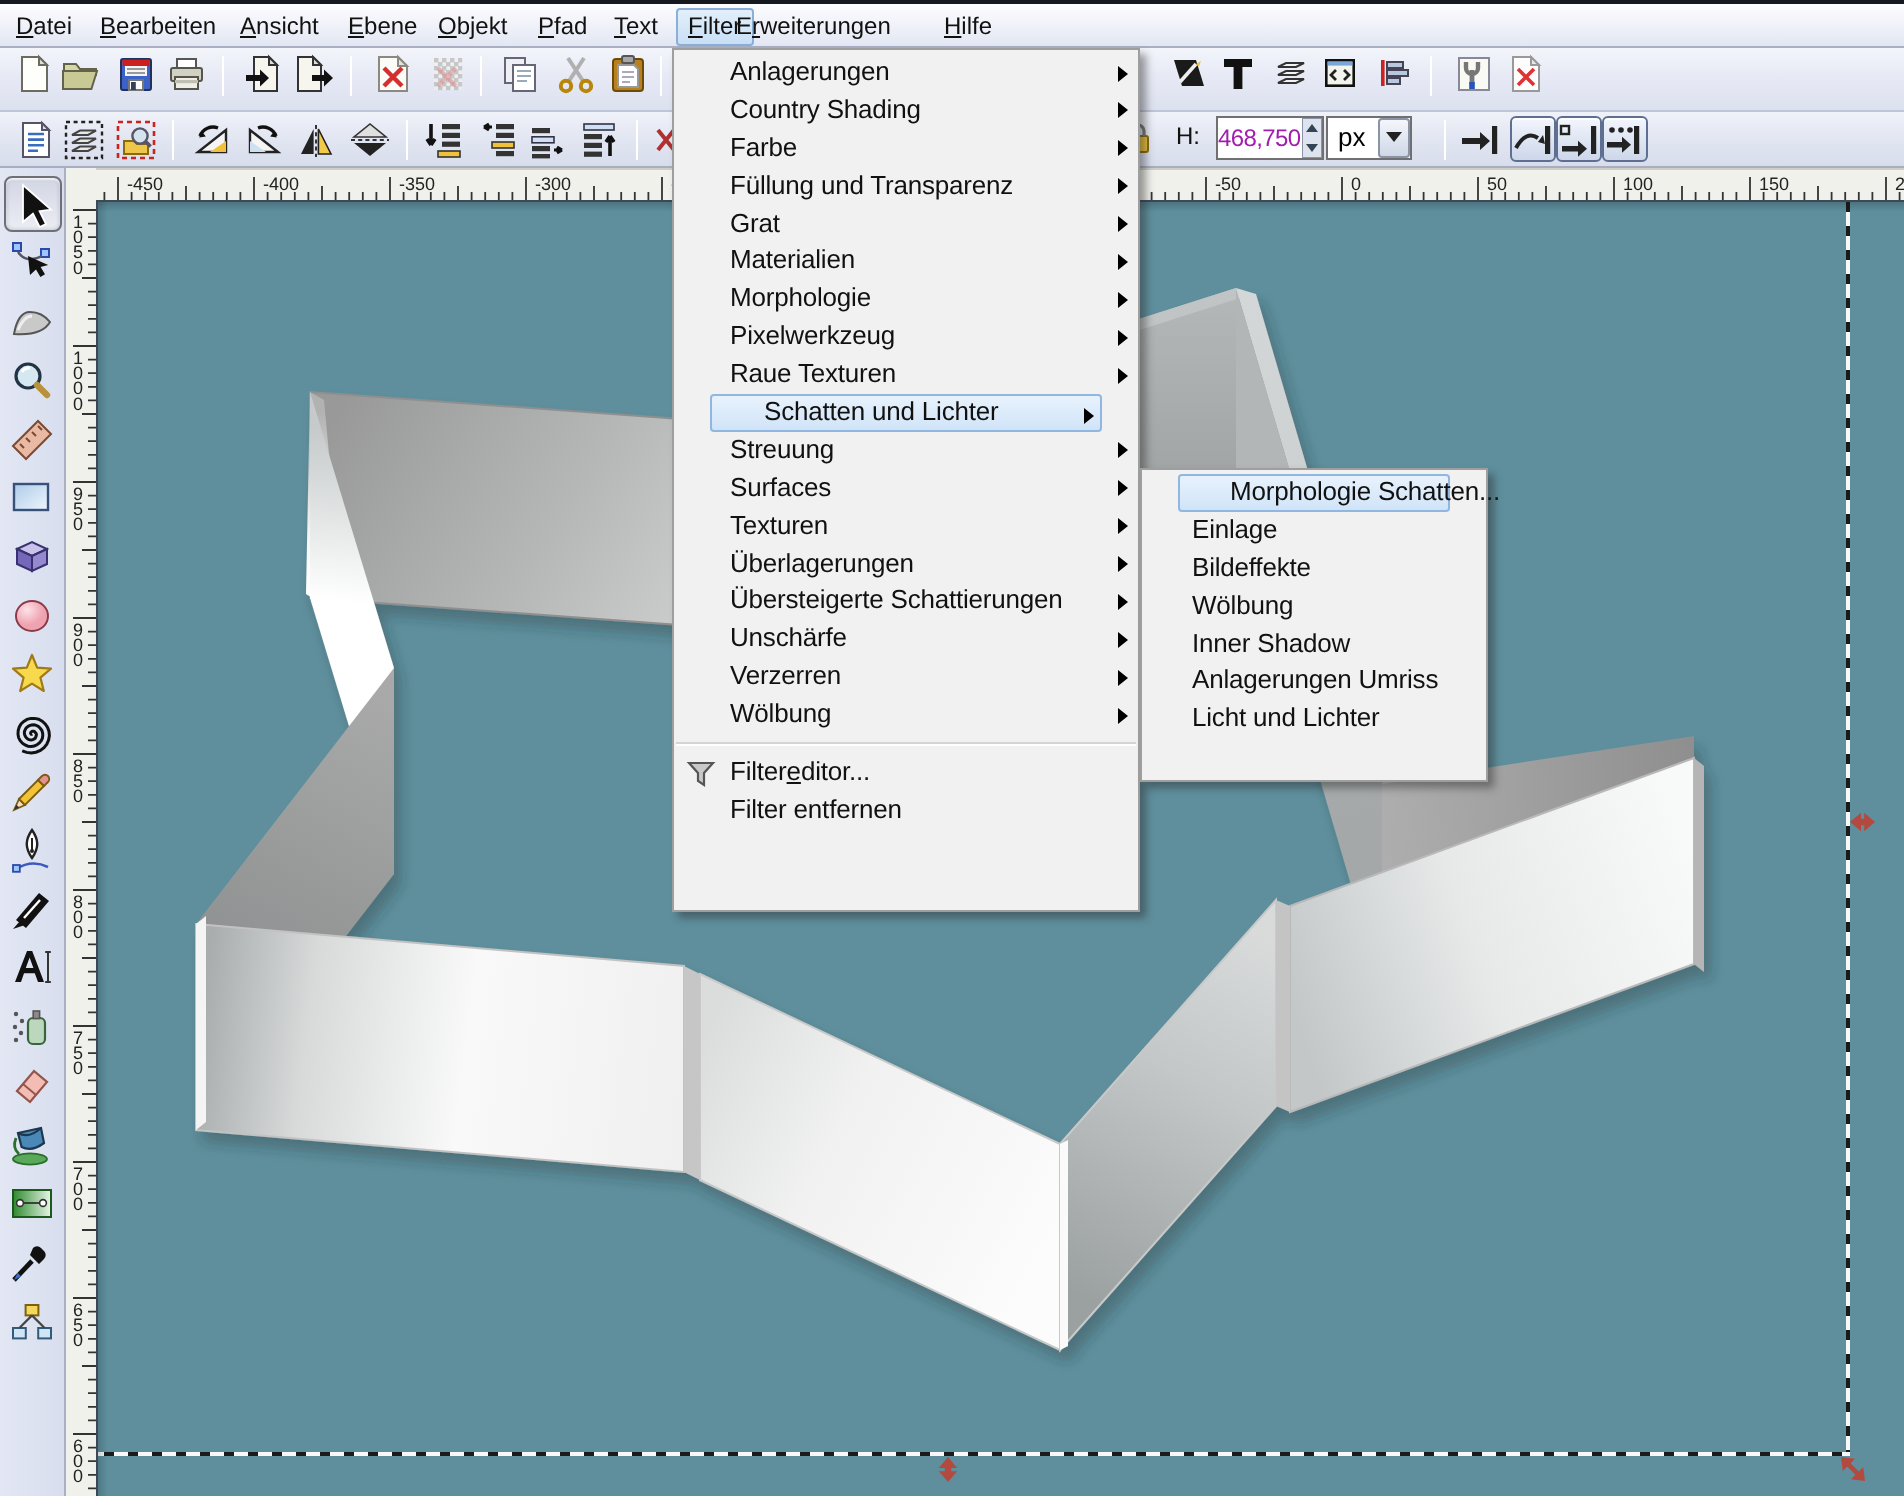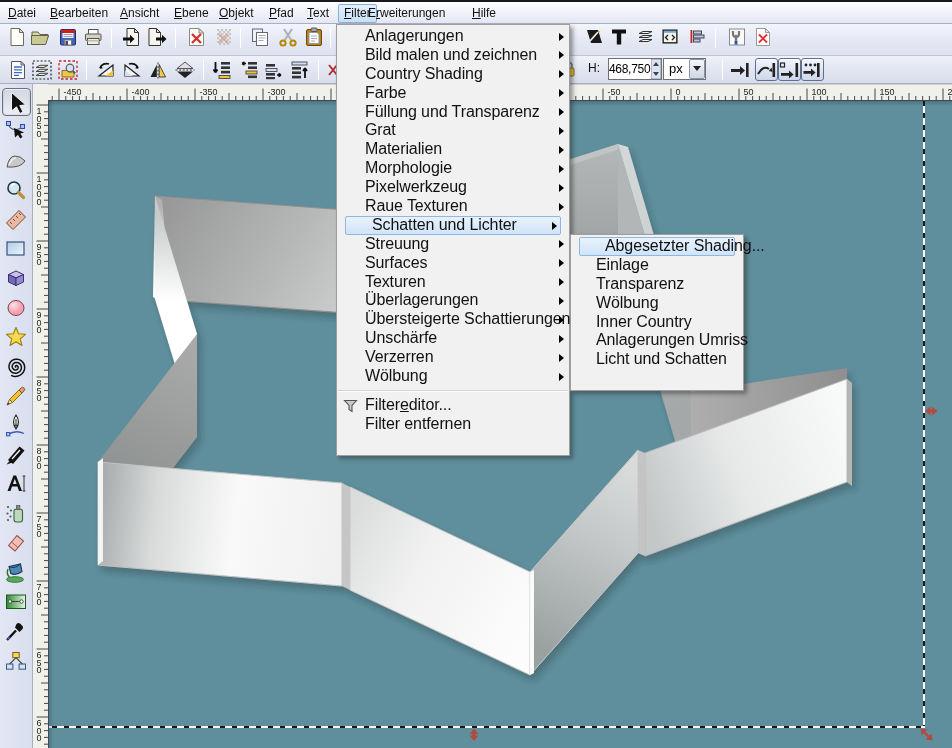--- a/index.html
+++ b/index.html
@@ -9,35 +9,35 @@
 #mbFilter{background:linear-gradient(#e3f0fb,#c8dff5);border:1px solid #8ab0d8;border-radius:2px;padding:0 5px;top:2px;height:19px;line-height:17px;}
 #tb1{left:0;top:24px;width:952px;height:32px;background:linear-gradient(#f3f5fb 0%,#e7eaf5 45%,#dce1ef 100%);border-bottom:1px solid #bfc5d8;}
 #tb2{left:0;top:56px;width:952px;height:28px;background:linear-gradient(#f0f2f9 0%,#e2e6f2 50%,#d8ddec 100%);border-bottom:1px solid #a8aec2;}
 #toolbox{left:0;top:84px;width:33px;height:664px;background:linear-gradient(90deg,#e3e7f4,#d8deee);border-right:1px solid #a9b0c6;}
 #corner{left:33px;top:84px;width:15px;height:16px;background:#f1f1ec;}
 #hruler{left:48px;top:84px;width:904px;height:16px;background:#f1f1ec;border-top:1px solid #cfcfc8;}
 #vruler{left:33px;top:100px;width:15px;height:648px;background:#f1f1ec;}
 #canvas{left:48px;top:100px;width:904px;height:648px;background:#5f8f9d;border-left:1px solid #3c4858;border-top:1px solid #3c4858;}
 .vsep1{position:absolute;top:4px;width:1px;height:20px;background:#9ba1b6;border-right:1px solid #fff;}
 .vsep2{position:absolute;top:4px;width:1px;height:20px;background:#9ba1b6;border-right:1px solid #fff;}
-.menu{position:absolute;background:#f1f1f1;border:1px solid #9e9e9e;box-shadow:3px 3px 4px rgba(40,40,40,.45);z-index:50;font-size:16px;color:#111;}
+.menu{position:absolute;background:#f1f1f1;border:1px solid #9e9e9e;box-shadow:3px 3px 4px rgba(40,40,40,.45);z-index:50;font-size:13px;color:#111;}
 .mi{position:relative;height:18.9px;line-height:18.9px;padding-left:28px;white-space:nowrap;letter-spacing:-0.1px;}
 .mi .arr{position:absolute;right:5px;top:5.5px;width:0;height:0;border-left:5px solid #000;border-top:4px solid transparent;border-bottom:4px solid transparent;}
-.mi.hl{background:linear-gradient(#e8f2fc,#d0e4f8);border:1px solid #90b6e2;border-radius:2px;margin:0 8px;padding-left:26px;line-height:16.9px;}
+.mi.hl{background:linear-gradient(#e8f2fc,#d0e4f8);border:1px solid #90b6e2;border-radius:2px;margin:0 18px;padding-left:26px;line-height:16.9px;}
 .msep{height:10px;position:relative;}
 .msep:after{content:"";position:absolute;left:1px;right:1px;top:4px;border-top:1px solid #d4d4d4;border-bottom:1px solid #fdfdfd;}
 #menu1{left:336px;top:24px;width:234px;height:432px;padding-top:2px;}
 #menu2{left:570px;top:234px;width:174px;height:157px;padding-top:2px;}
 #menu2 .mi{padding-left:25px;}
 #menu2 .mi.hl{padding-left:25px;}
 .ic{position:absolute;}
 .tbtn{position:absolute;left:2px;width:29px;height:28px;}
 .tbtn.sel{background:linear-gradient(#d2d6e3,#eceef5);border:1.5px solid #6f6f78;border-radius:4px;box-shadow:inset 0 1px 1px rgba(255,255,255,.8),inset 0 0 2px rgba(90,95,120,.4);}
 .snapbtn{position:absolute;top:2px;width:23px;height:23px;border:1px solid #5f6f92;border-radius:3px;background:linear-gradient(#f2f6fd,#cdd7ea);box-shadow:inset 0 1px 0 #fff;}
-#spin{position:absolute;left:608px;top:2px;width:54px;height:22px;background:#fff;border:1px solid #707070;font-size:12px;letter-spacing:-0.3px;color:#000000;text-align:right;line-height:20px;padding-right:11px;}
+#spin{position:absolute;left:608px;top:2px;width:54px;height:22px;background:#fff;border:1px solid #707070;font-size:12px;letter-spacing:-0.3px;color:#a21caf;text-align:right;line-height:20px;padding-right:11px;}
 #spinarr{position:absolute;left:651px;top:3px;width:10px;height:20px;}
 #pxcombo{position:absolute;left:663px;top:2px;width:43px;height:22px;background:#fff;border:1px solid #707070;font-size:13px;line-height:20px;padding-left:5px;}
 #pxbtn{position:absolute;left:689px;top:3px;width:16px;height:20px;background:linear-gradient(#f4f6fb,#cfd7e6);border:1px solid #8a94a8;border-radius:2px;}
 #hlabel{position:absolute;left:588px;top:5px;font-size:12px;color:#111;}
 </style></head><body>
 <div id="titlestrip" class="abs"></div>
 <div id="menubar" class="abs">
 <span class="mb" style="left:8px"><u>D</u>atei</span>
 <span class="mb" style="left:50px"><u>B</u>earbeiten</span>
 <span class="mb" style="left:120px"><u>A</u>nsicht</span>
@@ -545,21 +545,20 @@
       <text x="3.5" y="286.0"><tspan x="3.5" dy="0">8</tspan><tspan x="3.5" dy="7.6">5</tspan><tspan x="3.5" dy="7.6">0</tspan></text>
       <text x="3.5" y="354.0"><tspan x="3.5" dy="0">8</tspan><tspan x="3.5" dy="7.6">0</tspan><tspan x="3.5" dy="7.6">0</tspan></text>
       <text x="3.5" y="422.0"><tspan x="3.5" dy="0">7</tspan><tspan x="3.5" dy="7.6">5</tspan><tspan x="3.5" dy="7.6">0</tspan></text>
       <text x="3.5" y="490.0"><tspan x="3.5" dy="0">7</tspan><tspan x="3.5" dy="7.6">0</tspan><tspan x="3.5" dy="7.6">0</tspan></text>
       <text x="3.5" y="558.0"><tspan x="3.5" dy="0">6</tspan><tspan x="3.5" dy="7.6">5</tspan><tspan x="3.5" dy="7.6">0</tspan></text>
       <text x="3.5" y="626.0"><tspan x="3.5" dy="0">6</tspan><tspan x="3.5" dy="7.6">0</tspan><tspan x="3.5" dy="7.6">0</tspan></text>
     </g>
   </svg>
 <div id="menu1" class="menu">
 <div class="mi">Anlagerungen<span class="arr"></span></div>
-<div class="mi">Bild malen und zeichnen<span class="arr"></span></div>
 <div class="mi">Country Shading<span class="arr"></span></div>
 <div class="mi">Farbe<span class="arr"></span></div>
 <div class="mi">Füllung und Transparenz<span class="arr"></span></div>
 <div class="mi">Grat<span class="arr"></span></div>
 <div class="mi">Materialien<span class="arr"></span></div>
 <div class="mi">Morphologie<span class="arr"></span></div>
 <div class="mi">Pixelwerkzeug<span class="arr"></span></div>
 <div class="mi">Raue Texturen<span class="arr"></span></div>
 <div class="mi hl">Schatten und Lichter<span class="arr" style="right:3px"></span></div>
 <div class="mi">Streuung<span class="arr"></span></div>
@@ -570,19 +569,19 @@
 <div class="mi">Unschärfe<span class="arr"></span></div>
 <div class="mi">Verzerren<span class="arr"></span></div>
 <div class="mi">Wölbung<span class="arr"></span></div>
 <div class="msep"></div>
 <div class="mi"><svg style="position:absolute;left:6px;top:3px" width="15" height="14" viewBox="0 0 15 14">
         <path d="M1.5,1.5 h12 l-4.5,5 v6 l-3,-2 v-4z" fill="#c9c9c9" stroke="#555" stroke-width="1.1"></path>
       </svg>Filter<u>e</u>ditor...</div>
 <div class="mi">Filter entfernen</div>
 </div>
 <div id="menu2" class="menu">
-<div class="mi hl">Abgesetzter Shading...</div>
+<div class="mi hl">Morphologie Schatten...</div>
 <div class="mi">Einlage</div>
-<div class="mi">Transparenz</div>
+<div class="mi">Bildeffekte</div>
 <div class="mi">Wölbung</div>
-<div class="mi">Inner Country</div>
+<div class="mi">Inner Shadow</div>
 <div class="mi">Anlagerungen Umriss</div>
-<div class="mi">Licht und Schatten</div>
+<div class="mi">Licht und Lichter</div>
 </div>
 </body></html>

